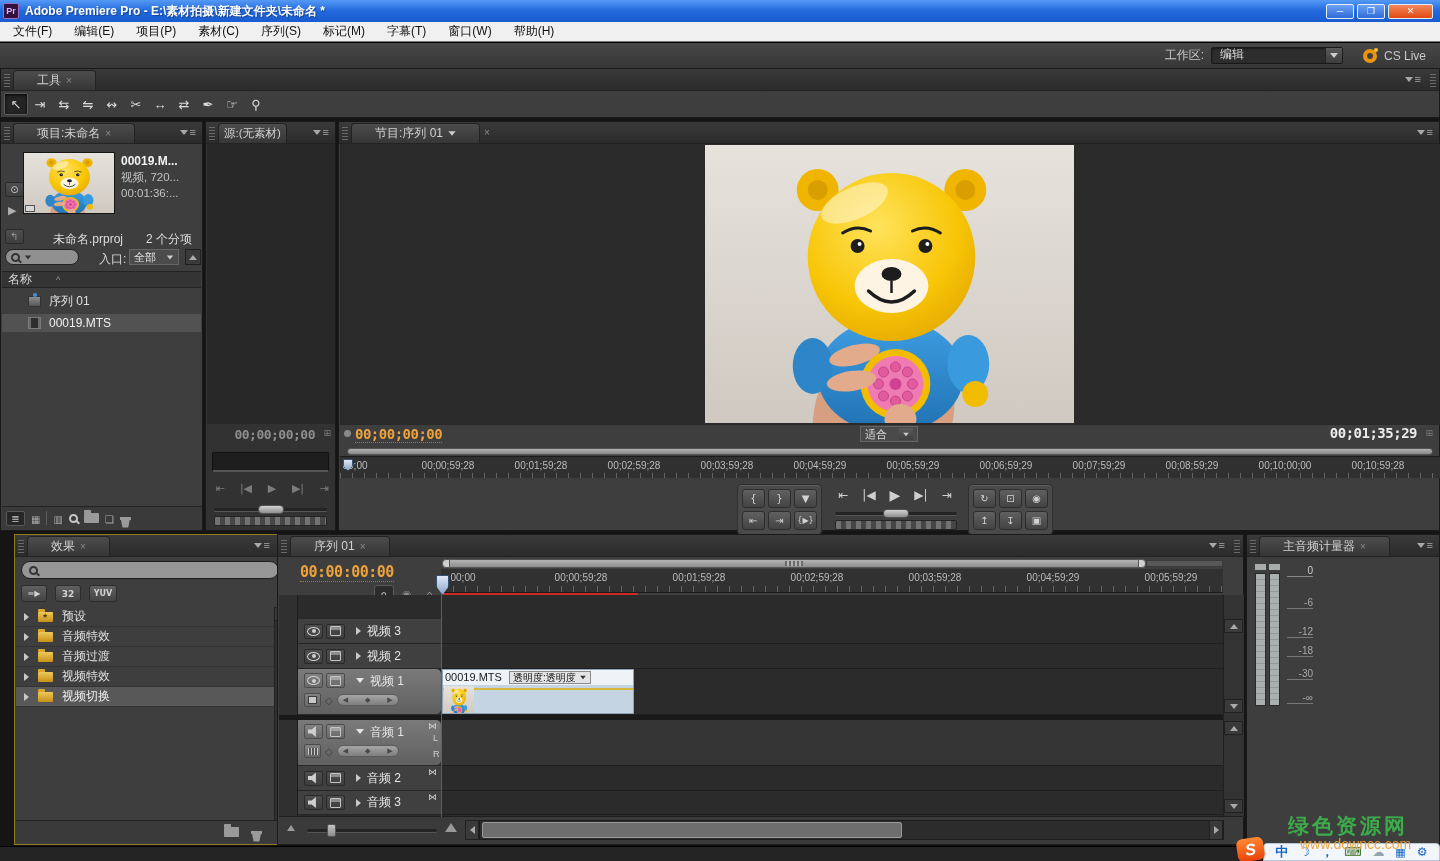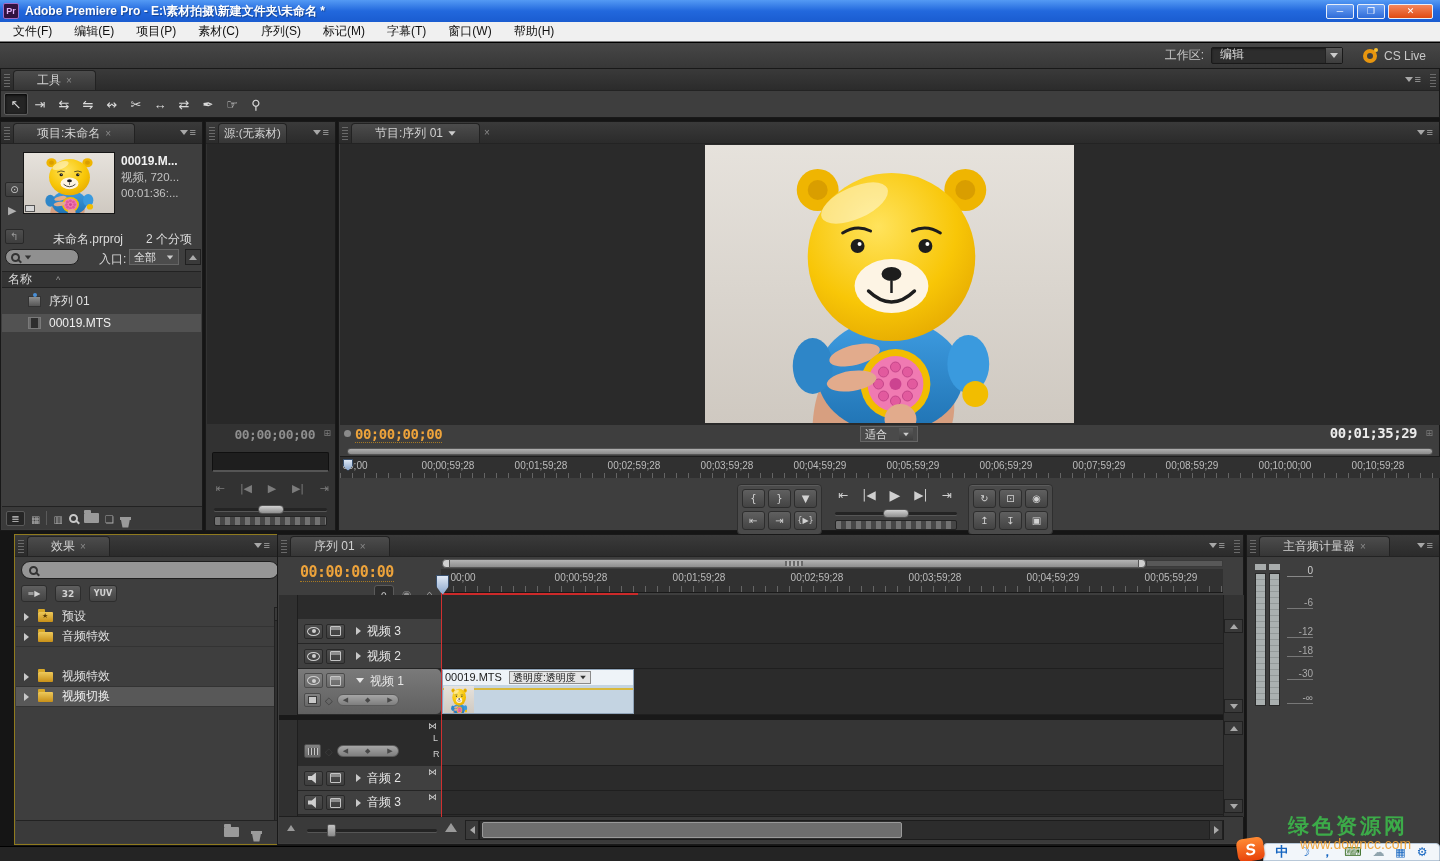--- a/index.html
+++ b/index.html
@@ -425,20 +425,25 @@
     <span class="ifolder"></span>
     <span style="font-size:12px;color:#e0e0e0">音频特效</span>
   </div>
   <div style="position:absolute;left:1px;top:72px;width:258px;height:20px;display:flex;align-items:center;gap:9px;padding-left:8px;border-bottom:1px solid #333">
     <span class="tri-right"></span>
     <span class="ifolder">
         <span class="star">★</span>
       </span>
     <span style="font-size:12px;color:#e0e0e0">预设</span>
   </div>
+  <div style="position:absolute;left:1px;top:112px;width:258px;height:20px;display:flex;align-items:center;gap:9px;padding-left:8px;border-bottom:1px solid #333">
+    <span class="tri-right"></span>
+    <span class="ifolder"></span>
+    <span style="font-size:12px;color:#e0e0e0">音频过渡</span>
+  </div>
   <div style="position:absolute;left:1px;top:132px;width:258px;height:20px;display:flex;align-items:center;gap:9px;padding-left:8px;border-bottom:1px solid #333">
     <span class="tri-right"></span>
     <span class="ifolder"></span>
     <span style="font-size:12px;color:#e0e0e0">视频特效</span>
   </div>
   <div style="position:absolute;left:1px;top:152px;width:258px;height:20px;background:#585858;display:flex;align-items:center;gap:9px;padding-left:8px;border-bottom:1px solid #333">
     <span class="tri-right"></span>
     <span class="ifolder"></span>
     <span style="font-size:12px;color:#f0f0f0">视频切换</span>
   </div>
@@ -538,20 +543,30 @@
         <span style="width:9px;height:8px;border:1px solid #3c3c3c;background:#c8c8c8;display:inline-block"></span>
       </span>
     <span style="font-size:10px;color:#3e3e3e">◇</span>
     <span class="kfpill">
       <span>◀</span>
       <span>◆</span>
       <span>▶</span>
     </span>
   </div>
 
+  <div class="hdr hdr-exp" style="left:20px;top:185px;width:143px;height:46px;align-items:flex-start;padding-top:4px">
+    <span class="well">
+        <span class="ispk"></span>
+      </span>
+    <span class="well">
+        <span class="isync"></span>
+      </span>
+    <span class="tri-down" style="margin:5px 0 0 8px;border-top-color:#e6e6e6"></span>
+    <span class="tname">音频 1</span>
+  </div>
   <div class="row2" style="position:absolute;left:26px;top:209px;display:flex;gap:4px;align-items:center">
     <span class="well" style="width:17px;height:14px">
         <span style="width:10px;height:7px;background:repeating-linear-gradient(90deg,#c8c8c8 0 1px,#555 1px 3px);display:inline-block"></span>
       </span>
     <span style="font-size:10px;color:#3e3e3e">◇</span>
     <span class="kfpill">
       <span>◀</span>
       <span>◆</span>
       <span>▶</span>
     </span>

